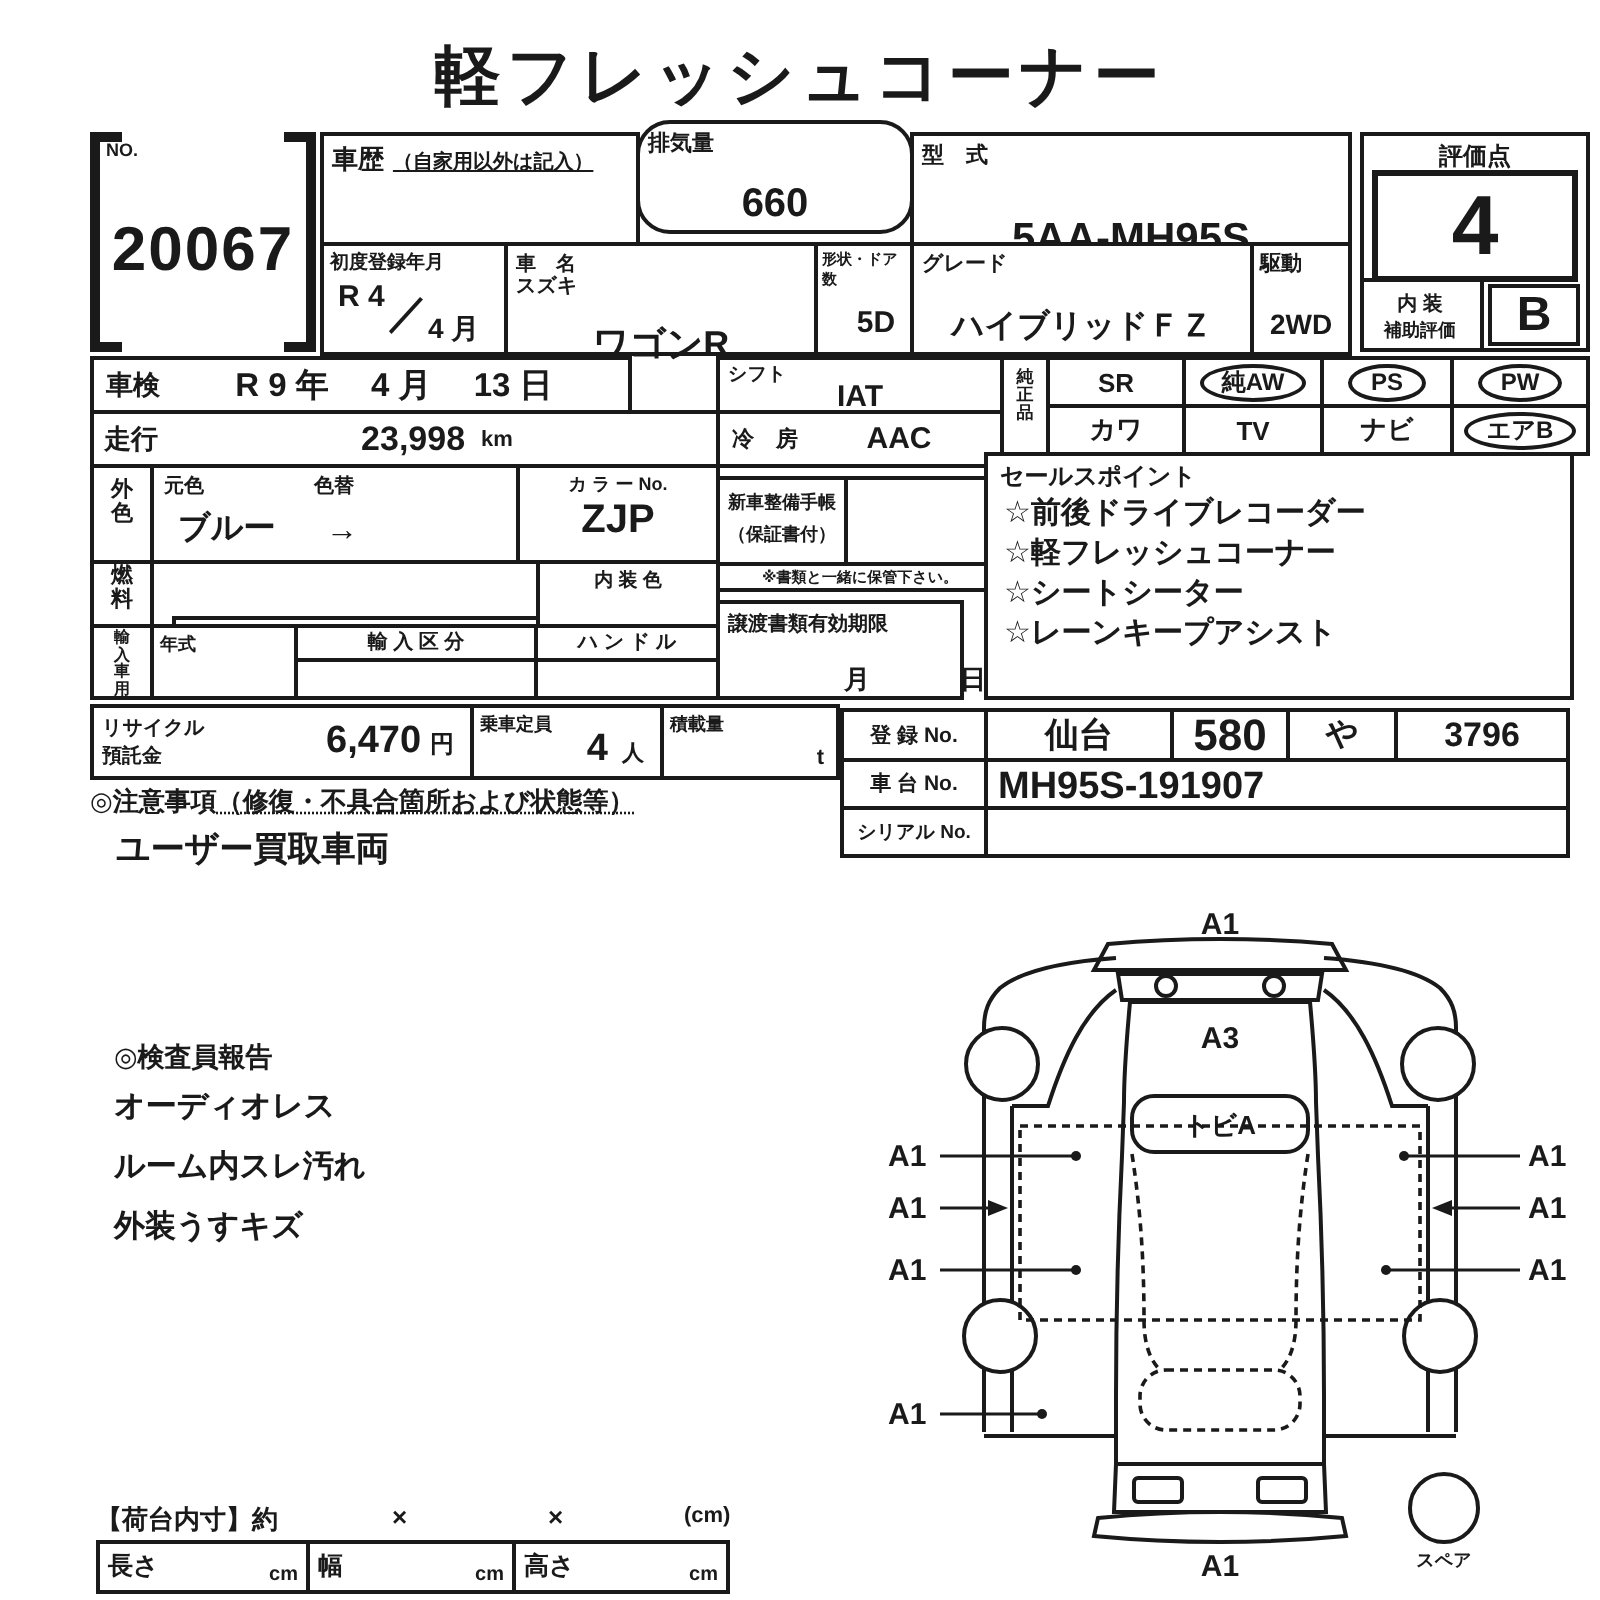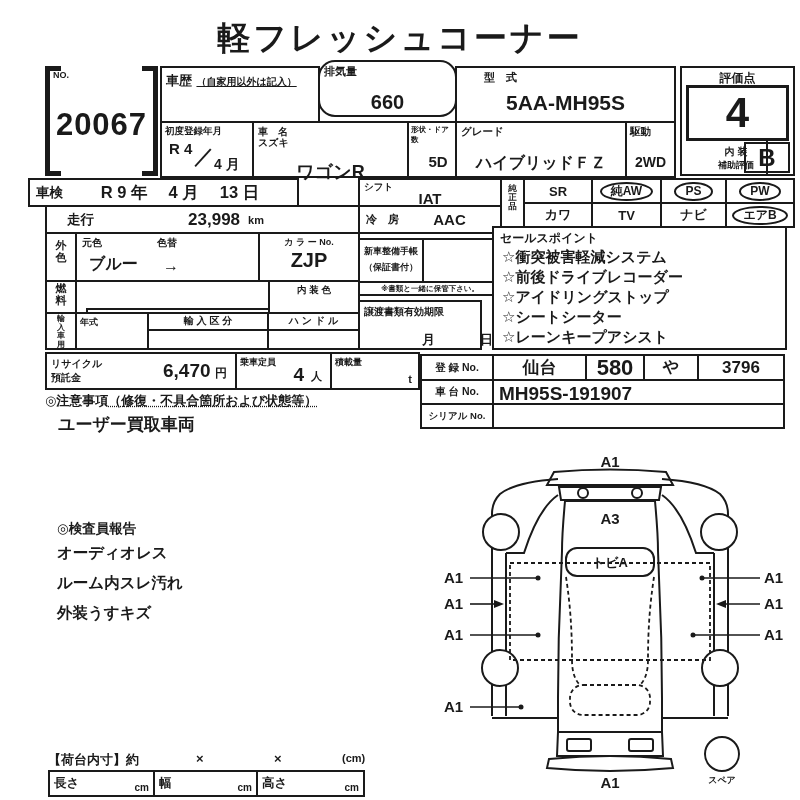--- a/index.html
+++ b/index.html
@@ -30,22 +30,22 @@
 
 <div class="c" style="left:160px;top:66px;width:160px;height:57px;padding:3px 4px;">
   <span style="font-size:13px;">車歴</span>
   <span style="font-size:10px;text-decoration:underline;">（自家用以外は記入）</span>
 </div>
 <div class="c" style="left:318px;top:60px;width:139px;height:57px;border-radius:17px;">
   <span class="a sl" style="left:4px;top:2px;font-size:11px;">排気量</span>
   <div class="cent" style="height:100%;padding-top:14px;font-size:20px;">660</div>
 </div>
 <div class="c" style="left:455px;top:66px;width:221px;height:57px;">
-  <span class="a" style="left:4px;top:2px;font-size:11px;margin-left:23px;">型　式</span>
-  <div class="cent" style="height:100%;padding-top:8px;font-size:21px;">5AA-MH95S</div>
+  <span class="a" style="left:4px;top:2px;font-size:11px;">型　式</span>
+  <div class="cent" style="height:100%;padding-top:25px;font-size:21px;">5AA-MH95S</div>
 </div>
 
 <div class="c" style="left:160px;top:121px;width:94px;height:57px;">
   <span class="a" style="left:3px;top:2px;font-size:9.5px;">初度登録年月</span>
   <span class="a" style="left:7px;top:17px;font-size:15px;">R 4</span>
   <span class="a" style="left:32px;top:20px;font-size:20px;">／</span>
   <span class="a" style="left:52px;top:33px;font-size:14px;">4 月</span>
 </div>
 <div class="c" style="left:252px;top:121px;width:157px;height:57px;">
   <span class="a" style="left:4px;top:2px;font-size:10px;">車　名</span>
@@ -62,32 +62,32 @@
 </div>
 <div class="c" style="left:625px;top:121px;width:51px;height:57px;">
   <span class="a" style="left:3px;top:2px;font-size:10.5px;">駆動</span>
   <div class="cent" style="height:100%;padding-top:12px;font-size:14px;">2WD</div>
 </div>
 
 <div class="c" style="left:680px;top:66px;width:115px;height:110px;">
   <div style="text-align:center;font-size:12px;padding-top:2px;">評価点</div>
 </div>
 <div class="a cent" style="left:686px;top:85px;width:103px;height:56px;border:3px solid var(--ink);font-size:42px;">4</div>
-<div class="a" style="left:680px;top:139px;width:62px;height:37px;border-top:2px solid var(--ink);border-right:2px solid var(--ink);text-align:center;padding-top:4px;margin-left:26px;">
+<div class="a" style="left:680px;top:139px;width:62px;height:37px;border-top:2px solid var(--ink);border-right:2px solid var(--ink);text-align:center;padding-top:4px;">
   <div style="font-size:10px;">内 装</div>
   <div style="font-size:9px;">補助評価</div>
 </div>
 <div class="a cent" style="left:744px;top:142px;width:46px;height:31px;border:2px solid var(--ink);font-size:24px;">B</div>
 
-<div class="c flex" style="left:28px;top:178px;width:271px;height:29px;">
+<div class="c flex" style="left:45px;top:178px;width:271px;height:29px;">
   <span style="font-size:13.5px;padding-left:6px;">車検</span>
   <span class="cent" style="flex:1;font-size:16.5px;">R 9 年　 4 月　 13 日</span>
 </div>
 <div class="c flex" style="left:45px;top:205px;width:315px;height:29px;">
-  <span style="font-size:13.5px;padding-left:20px;">走行</span>
+  <span style="font-size:13.5px;padding-left:5px;">走行</span>
   <span class="cent" style="flex:1;font-size:17px;">
     <span>23,998</span>
     <span style="font-size:11px;margin-left:8px;">km</span>
   </span>
 </div>
 
 <div class="c" style="left:45px;top:232px;width:32px;height:50px;">
   <div class="stack" style="width:14px;font-size:11px;padding-top:6px;">外色</div>
 </div>
 <div class="c" style="left:75px;top:232px;width:185px;height:50px;">
@@ -167,23 +167,22 @@
   </div>
 <div class="c cent" style="left:660px;top:202px;width:67px;height:26px;font-size:13px;">
     <span>ナビ</span>
   </div>
 <div class="c cent" style="left:725px;top:202px;width:70px;height:26px;font-size:12px;">
     <span class="circ">エアB</span>
   </div>
 
 <div class="c" style="left:492px;top:226px;width:295px;height:124px;padding:2px 6px;">
   <div style="font-size:12px;">セールスポイント</div>
-  <div style="font-size:15px;line-height:20px;padding-left:2px;">☆衝突被害軽減システム</div>
   <div style="font-size:15px;line-height:20px;padding-left:2px;">☆前後ドライブレコーダー</div>
-  <div style="font-size:15px;line-height:20px;padding-left:2px;">☆アイドリングストップ</div>
+  <div style="font-size:15px;line-height:20px;padding-left:2px;">☆軽フレッシュコーナー</div>
   <div style="font-size:15px;line-height:20px;padding-left:2px;">☆シートシーター</div>
   <div style="font-size:15px;line-height:20px;padding-left:2px;">☆レーンキープアシスト</div>
 </div>
 
 <div class="c flex" style="left:45px;top:352px;width:192px;height:38px;">
   <div style="padding-left:4px;">
     <div style="font-size:10px;">リサイクル</div>
     <div style="font-size:10px;">預託金</div>
   </div>
   <div style="flex:1;text-align:right;padding-right:8px;">

